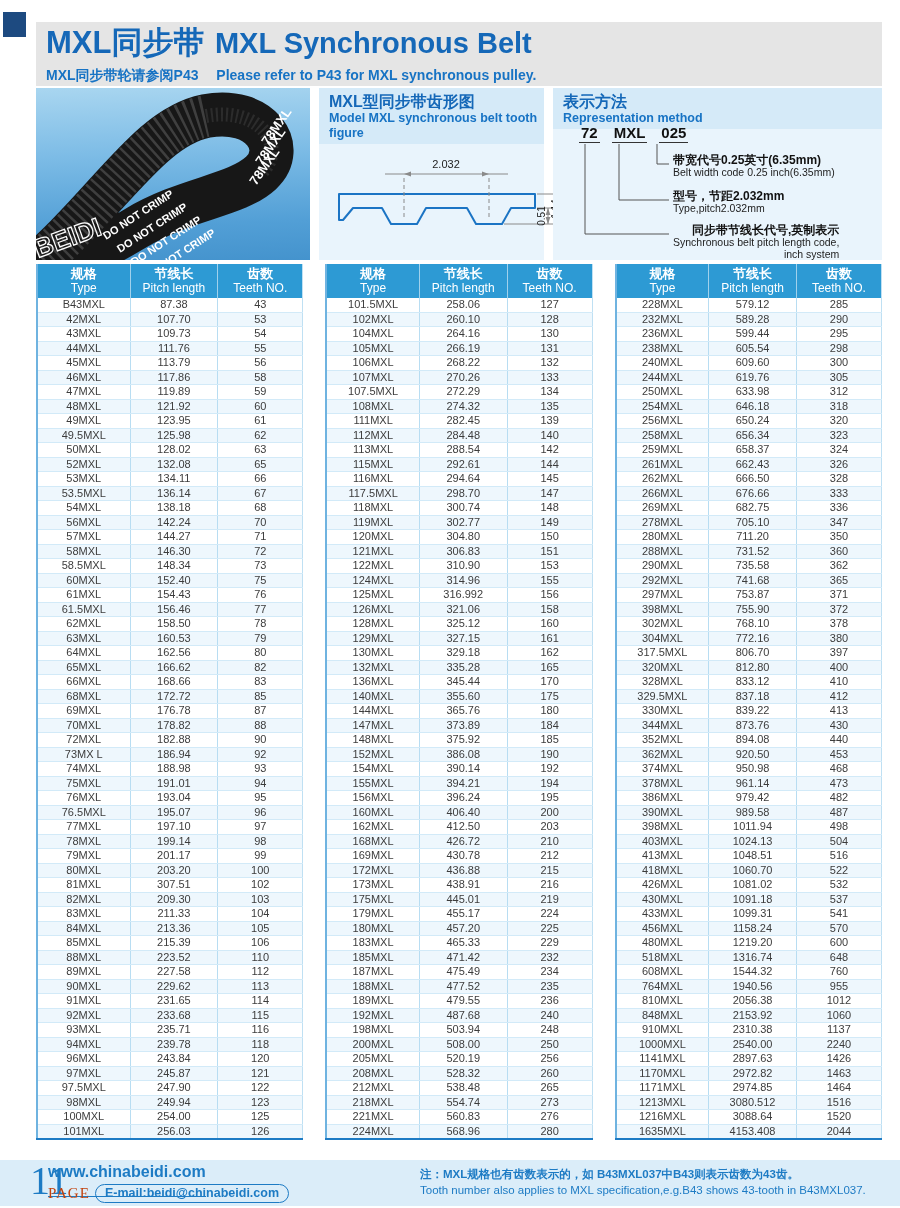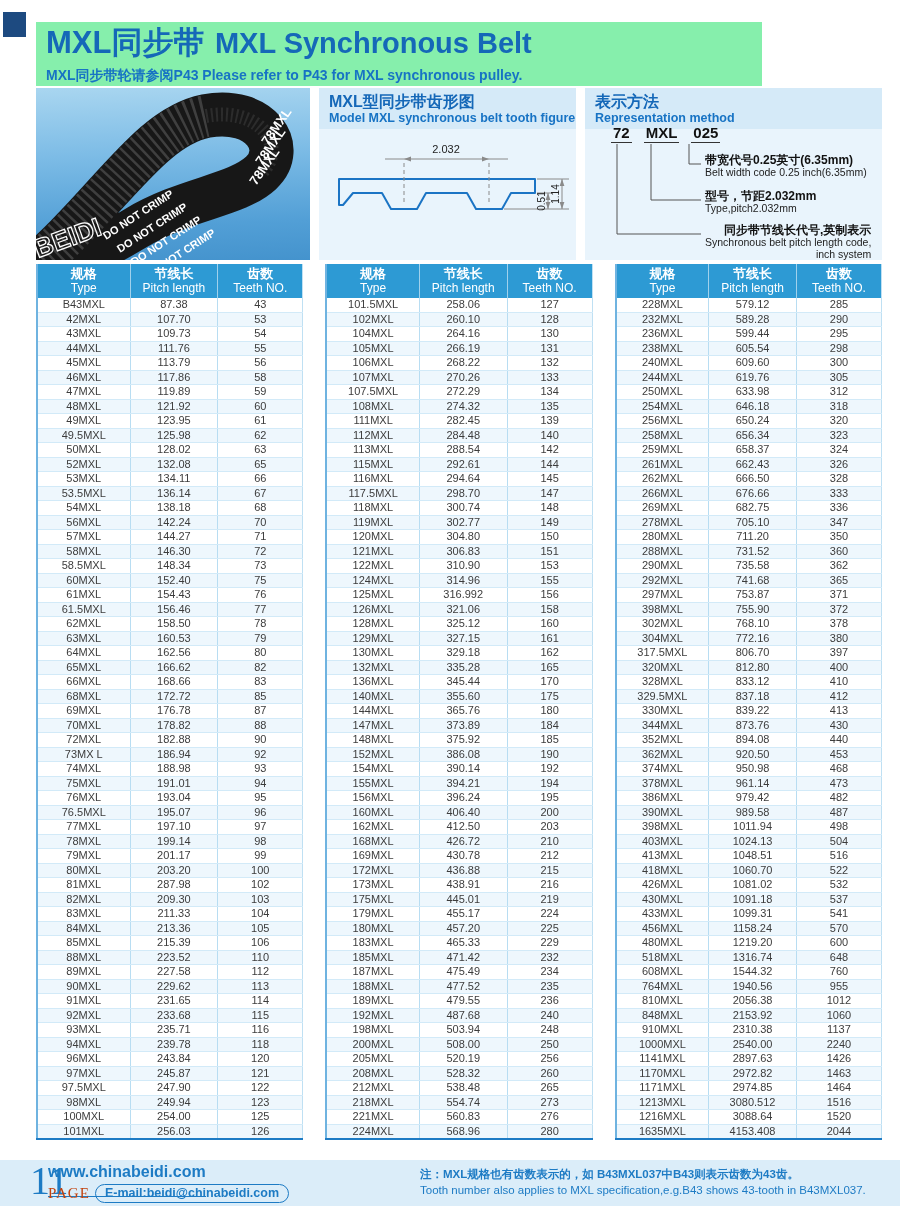--- a/index.html
+++ b/index.html
@@ -3,33 +3,33 @@
 <meta charset="utf-8">
 <style>
   html,body{margin:0;padding:0;background:#fff;}
   .page{position:relative;width:900px;height:1208px;background:#ffffff;
         font-family:"Liberation Sans",sans-serif;overflow:hidden;}
 
   
   .corner-mark{position:absolute;left:3px;top:12px;width:23px;height:25px;background:#1d4a80;}
 
   
-  .header-band{position:absolute;left:36px;top:22px;width:726px;height:64px;
-               background:#86efac;box-sizing:border-box;padding:3px 0 0 10px;}
+  .header-band{position:absolute;left:36px;top:22px;width:846px;height:64px;
+               background:#e5e5e5;box-sizing:border-box;padding:3px 0 0 10px;}
   .title-line{white-space:nowrap;line-height:36px;}
   .title-zh{font-size:31px;font-weight:bold;color:#1568b8;}
   .title-en{font-size:29px;font-weight:600;color:#1568b8;margin-left:6px;}
   .subtitle-line{font-size:14px;font-weight:bold;color:#1773c4;margin-top:1px;}
-  .subtitle-line .en{}
+  .subtitle-line .en{margin-left:14px;}
 
   
   .panels{position:absolute;left:36px;top:88px;width:846px;height:172px;display:flex;gap:9px;}
   .photo-panel{width:274px;height:172px;position:relative;overflow:hidden;
                background:linear-gradient(178deg,#a9d6f0 0%,#7dbce6 38%,#529fd6 78%,#4493cd 100%);}
-  .figure-panel{width:257px;height:172px;background:#e9f4fc;box-sizing:border-box;}
+  .figure-panel{width:225px;height:172px;background:#e9f4fc;box-sizing:border-box;}
   .repr-panel{flex:1;height:172px;background:#e9f4fc;position:relative;box-sizing:border-box;}
   .panel-title{padding:4px 0 3px 10px;background:#d5eaf8;}
   .pt-zh{font-size:16px;font-weight:bold;color:#1568b8;line-height:19px;}
   .pt-en{font-size:12.5px;font-weight:bold;color:#1773c4;line-height:15px;}
   .tooth-svg{display:block;margin:2px 0 0 0;}
 
   .code-line{position:absolute;left:26px;top:36px;display:flex;gap:12px;
              font-size:15px;font-weight:bold;color:#111;}
   .code-line span{border-bottom:1.5px solid #333;padding:0 2px 1px 2px;}
   .connectors{position:absolute;left:0;top:0;}
@@ -394,21 +394,21 @@
               <td>201.17</td>
               <td>99</td>
             </tr>
             <tr>
               <td>80MXL</td>
               <td>203.20</td>
               <td>100</td>
             </tr>
             <tr>
               <td>81MXL</td>
-              <td>287.98</td>
+              <td>307.51</td>
               <td>102</td>
             </tr>
             <tr>
               <td>82MXL</td>
               <td>209.30</td>
               <td>103</td>
             </tr>
             <tr>
               <td>83MXL</td>
               <td>211.33</td>

